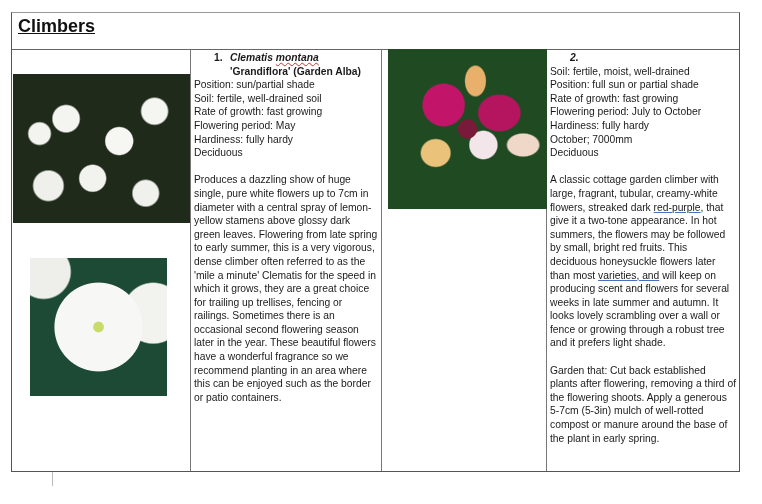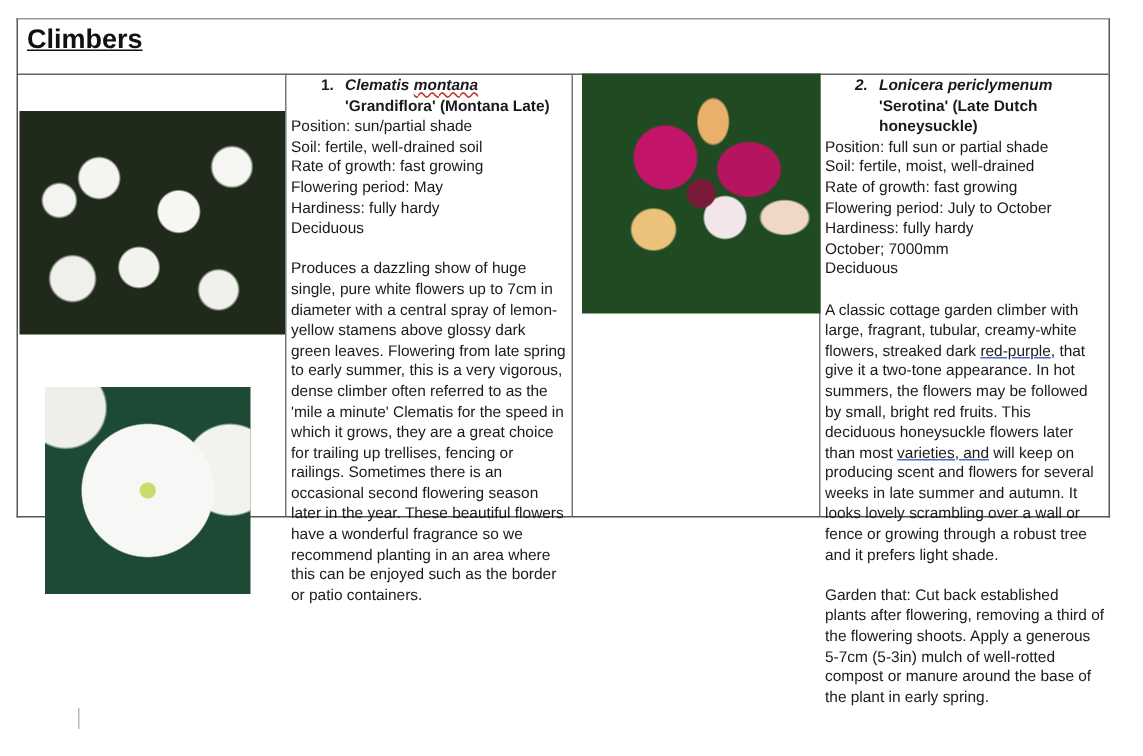--- a/index.html
+++ b/index.html
@@ -1,18 +1,18 @@
 <!DOCTYPE html>
 <html><head>
 <meta charset="utf-8">
 <style>
   html, body { margin: 0; padding: 0; background: #ffffff; }
   body { width: 762px; height: 504px; position: relative; overflow: hidden;
          font-family: "Liberation Sans", sans-serif; color: #1a1a1a; }
-  .frame { position: absolute; left: 11px; top: 12px; width: 729px; height: 333px;
+  .frame { position: absolute; left: 11px; top: 12px; width: 729px; height: 460px;
            border: 1px solid #555; border-top-color: #999; box-sizing: border-box; }
   .title-row { position: absolute; left: 0; top: 0; width: 727px; height: 36px;
                border-bottom: 1px solid #666; }
   .title { position: absolute; left: 6px; top: 3px; font-size: 18px; font-weight: bold;
            text-decoration: underline; color: #111; }
   .col { position: absolute; top: 36px; bottom: 0; box-sizing: border-box; }
   .c1 { left: 0; width: 179px; border-right: 1px solid #777; }
   .c2 { left: 179px; width: 191px; border-right: 1px solid #777; }
   .c3 { left: 370px; width: 165px; border-right: 1px solid #777; }
   .c4 { left: 535px; width: 192px; }
@@ -66,21 +66,21 @@
   </div>
 
   <div class="col c2">
     <div class="txt">
       <div class="heading">
         <span class="num">1.</span>
         <span>
           <span class="it">Clematis</span>
           <span class="it sq">montana</span>
           <span>'Grandiflora'</span>
-          <span>(Montana Late)</span>
+          <span>(Garden Alba)</span>
         </span>
       </div>
       <p>Position: sun/partial shade</p>
       <p>Soil: fertile, well-drained soil</p>
       <p>Rate of growth: fast growing</p>
       <p class="b">Flowering period: May</p>
       <p>Hardiness: fully hardy</p>
       <p class="b">Deciduous</p>
       <div class="gap"></div>
       <p>Produces a dazzling show of huge single, pure white flowers up to 7cm in diameter with a central spray of lemon-yellow stamens above glossy dark green leaves. Flowering from late spring to early summer, this is a very vigorous, dense climber often referred to as the 'mile a minute' Clematis for the speed in which it grows, they are a great choice for trailing up trellises, fencing or railings. Sometimes there is an occasional second flowering season later in the year. These beautiful flowers have a wonderful fragrance so we recommend planting in an area where this can be enjoyed such as the border or patio containers.</p>
@@ -88,28 +88,23 @@
   </div>
 
   <div class="col c3">
     <div class="img img3"></div>
   </div>
 
   <div class="col c4">
     <div class="txt">
       <div class="heading">
         <span class="num" style="font-style:italic">2.</span>
-        <span>
-          <span class="it">Lonicera periclymenum</span>
-          <span>'Serotina'</span>
-          <span>(Late Dutch honeysuckle)</span>
-        </span>
       </div>
+      <p>Soil: fertile, moist, well-drained</p>
       <p>Position: full sun or partial shade</p>
-      <p>Soil: fertile, moist, well-drained</p>
       <p>Rate of growth: fast growing</p>
       <p class="b">Flowering period: July to October</p>
       <p>Hardiness: fully hardy</p>
       <p>October; 7000mm</p>
       <p class="b">Deciduous</p>
       <div class="gap"></div>
       <p><span>A classic cottage garden climber with large, fragrant, tubular, creamy-white flowers, streaked dark </span><span class="gr">red-purple</span><span>, that give it a two-tone appearance. In hot summers, the flowers may be followed by small, bright red fruits. This deciduous honeysuckle flowers later than most </span><span class="gr">varieties, and</span><span> will keep on producing scent and flowers for several weeks in late summer and autumn. It looks lovely scrambling over a wall or fence or growing through a robust tree and it prefers light shade.</span></p>
       <div class="gap"></div>
       <p><span class="b">Garden that:</span><span> Cut back established plants after flowering, removing a third of the flowering shoots. Apply a generous 5-7cm (5-3in) mulch of well-rotted compost or manure around the base of the plant in early spring.</span></p>
     </div>

